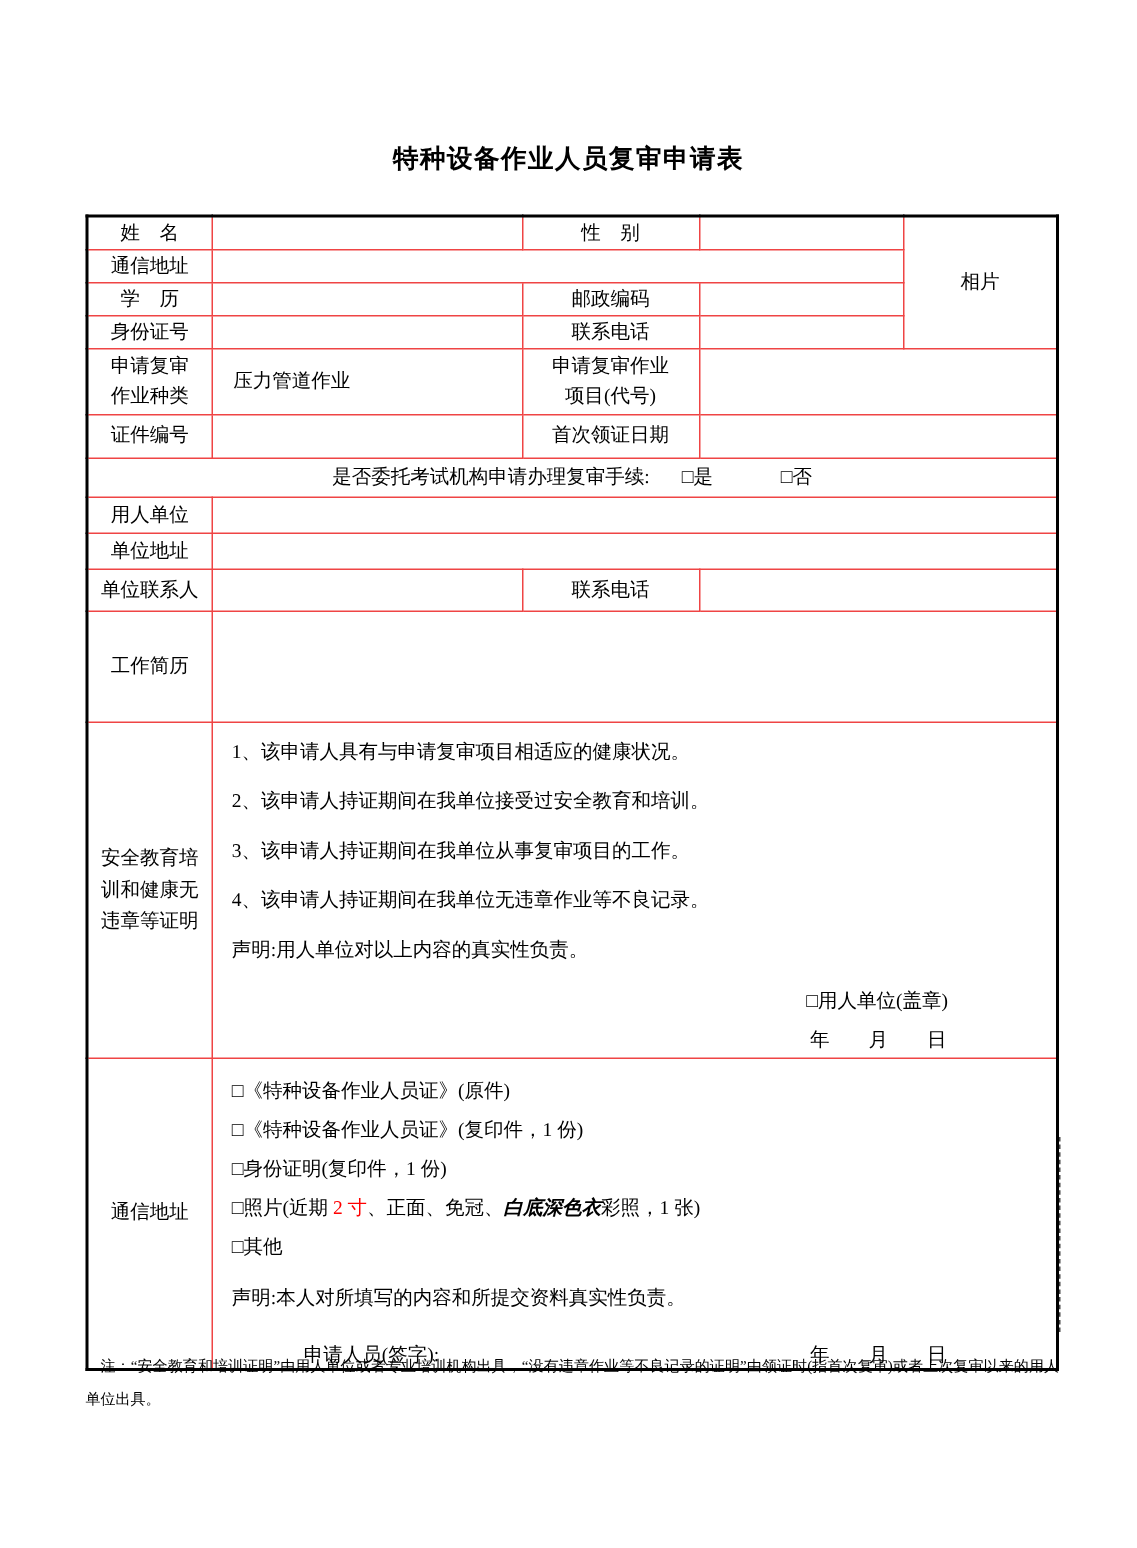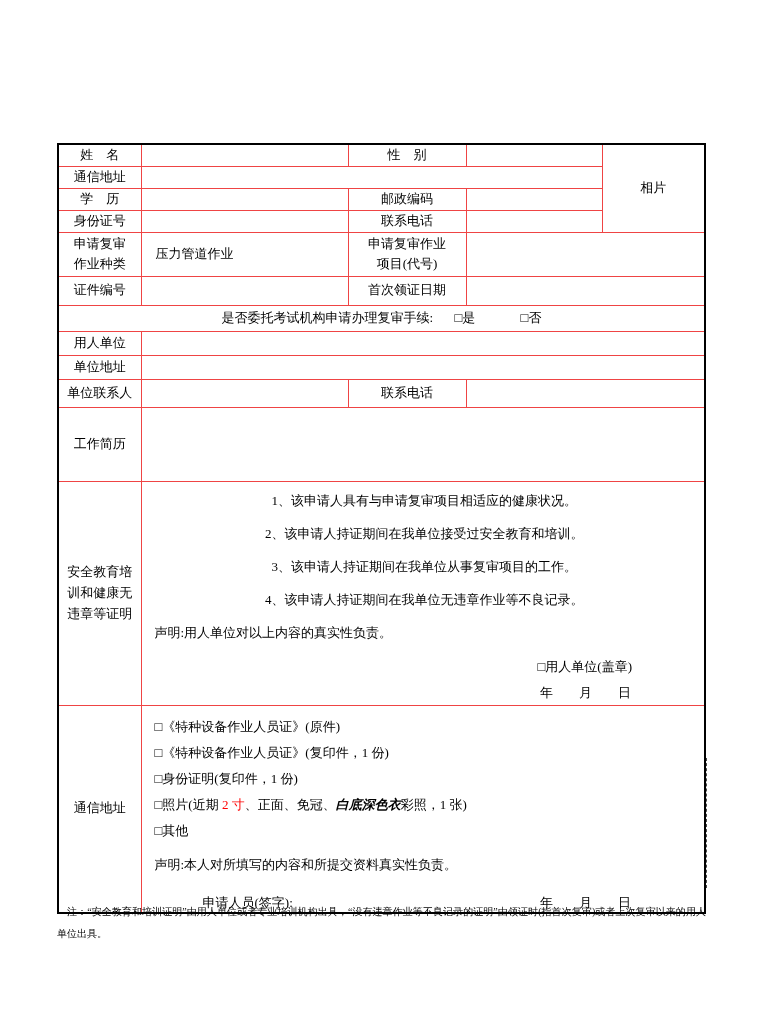--- a/index.html
+++ b/index.html
@@ -46,21 +46,21 @@
   td.val-left { padding-left: 14px; text-align: left; }
   td.content {
     vertical-align: top;
     text-align: left;
   }
   .entrust-row { text-align: center; }
   .entrust-row .q { }
   .entrust-row .opt-yes { margin-left: 18px; }
   .entrust-row .opt-no { margin-left: 42px; }
   .safety-pad { padding: 10px 10px 0 13px; }
-  .s-item { margin-bottom: 19px; line-height: 14px; text-align: center; }
+  .s-item { margin-bottom: 19px; line-height: 14px; }
   .s-statement { margin-bottom: 4px; line-height: 14px; }
   .s-stamp { text-align: right; padding-right: 62px; margin-top: 18px; margin-bottom: 8px; }
   .s-date { text-align: right; padding-right: 63px; }
   .rel-pad { padding: 8px 10px 0 13px; }
   .r-item { line-height: 26px; }
   .r-statement { margin-top: 8px; line-height: 26px; }
   .r-signrow {
     display: flex;
     justify-content: space-between;
     margin-top: 16px;
@@ -86,20 +86,21 @@
     height: 130px;
     width: 0;
     border-left: 1px dashed #444;
   }
 </style>
 </head>
 <body>
 
 <div class="sheet">
 
+  <div class="page-title">特种设备作业人员复审申请表</div>
 
   <table class="form">
     <colgroup>
       <col style="width:83px">
         <col style="width:207px">
         <col style="width:118px">
         <col style="width:136px">
         <col style="width:103px">
     </colgroup>
 

